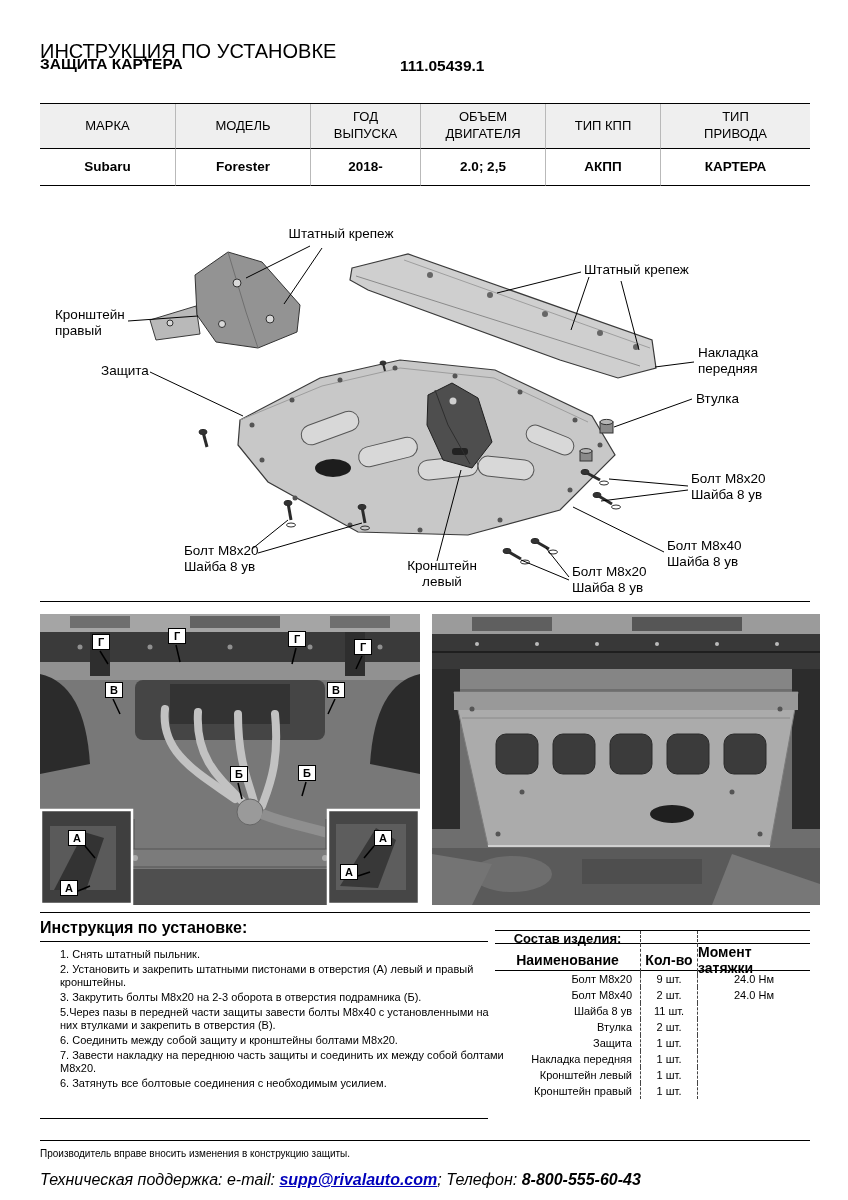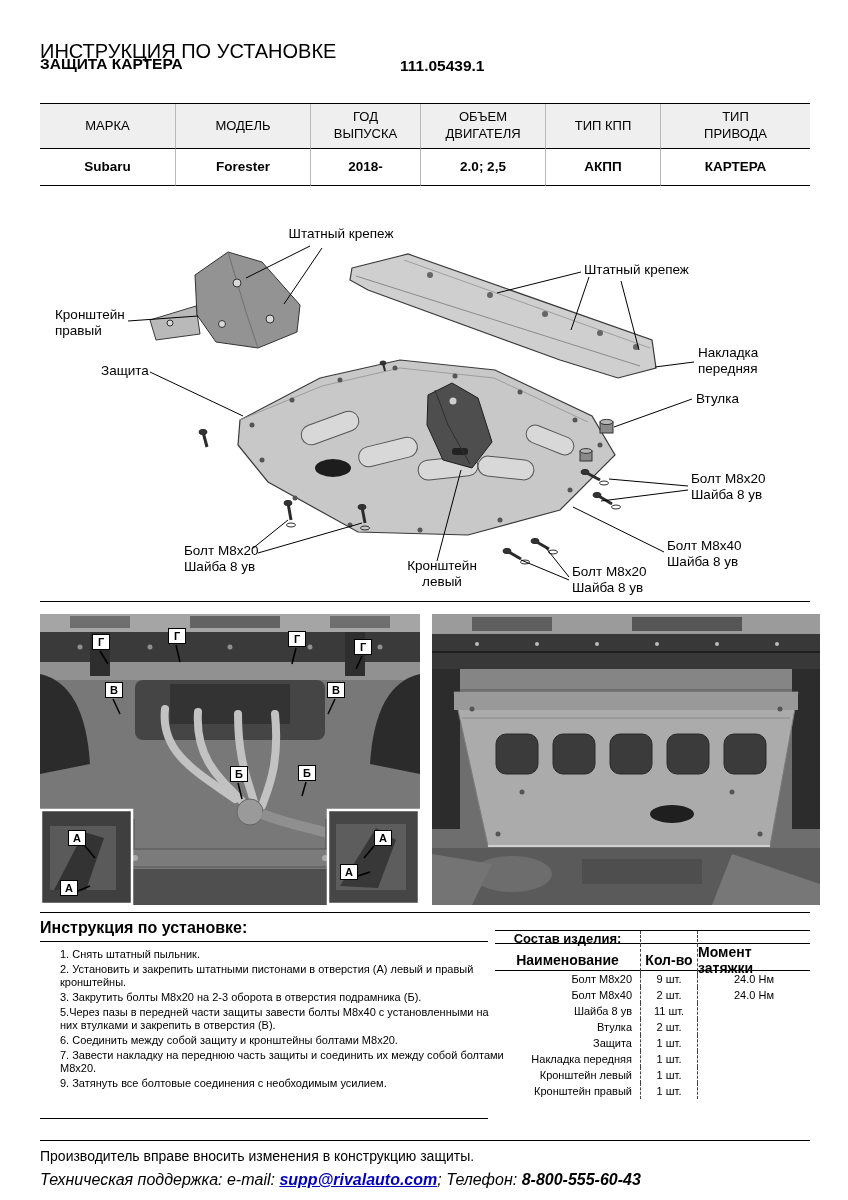--- a/index.html
+++ b/index.html
@@ -46,21 +46,21 @@
   .parts-row { display:grid; grid-template-columns:145px 57px 113px; }
   .parts-row > div { display:flex; align-items:center; justify-content:center; }
   .parts-row > div:nth-child(2), .parts-row > div:nth-child(3) { border-left:1px dashed #444; }
   .parts-row.title-row { height:14px; border-top:1px solid #000; border-bottom:1px solid #000; }
   .parts-row.title-row > div:first-child { font-size:13px; font-weight:bold; }
   .parts-row.head-row { height:27px; border-bottom:1px solid #000; font-size:14px; font-weight:bold; }
   .parts-row.data-row { height:16px; }
   .parts-row.data-row > div:first-child { justify-content:flex-end; padding-right:8px; }
 
   
-  .footer-note    { position:absolute; left:40px; top:1148px; font-size:14px; }
+  .footer-note    { position:absolute; left:40px; top:1148px; font-size:10px; }
   .footer-support { position:absolute; left:40px; top:1171px; font-size:16px;font-style:italic; }
   .footer-support .email { color:#0000bb; font-weight:bold; text-decoration:underline; cursor:pointer; }
   .footer-support .phone { font-weight:bold; }
 </style>
 </head>
 <body>
 
 <div class="page">
 
   <div class="hdr-sub">ИНСТРУКЦИЯ ПО УСТАНОВКЕ</div>
@@ -360,21 +360,21 @@
 
   <div class="instr-title">Инструкция по установке:</div>
   <div class="rule" style="left:40px; top:941px; width:448px;"></div>
   <div class="instr-list">
     <div>1. Снять штатный пыльник.</div>
     <div>2. Установить и закрепить штатными пистонами в отверстия (А) левый и правый кронштейны.</div>
     <div>3. Закрутить болты М8х20 на 2-3 оборота в отверстия подрамника (Б).</div>
     <div>5.Через пазы в передней части защиты завести болты М8х40 с установленными на них втулками и закрепить в отверстия (В).</div>
     <div>6. Соединить между собой защиту и кронштейны болтами М8х20.</div>
     <div>7. Завести накладку на переднюю часть защиты и соединить их между собой болтами М8х20.</div>
-    <div>9. Затянуть все болтовые соединения с необходимым усилием.</div>
+    <div>6. Затянуть все болтовые соединения с необходимым усилием.</div>
   </div>
   <div class="rule" style="left:40px; top:1118px; width:448px;"></div>
 
   <div class="parts">
     <div class="parts-row title-row">
       <div>Состав изделия:</div>
       <div></div>
       <div></div>
     </div>
     <div class="parts-row head-row">

